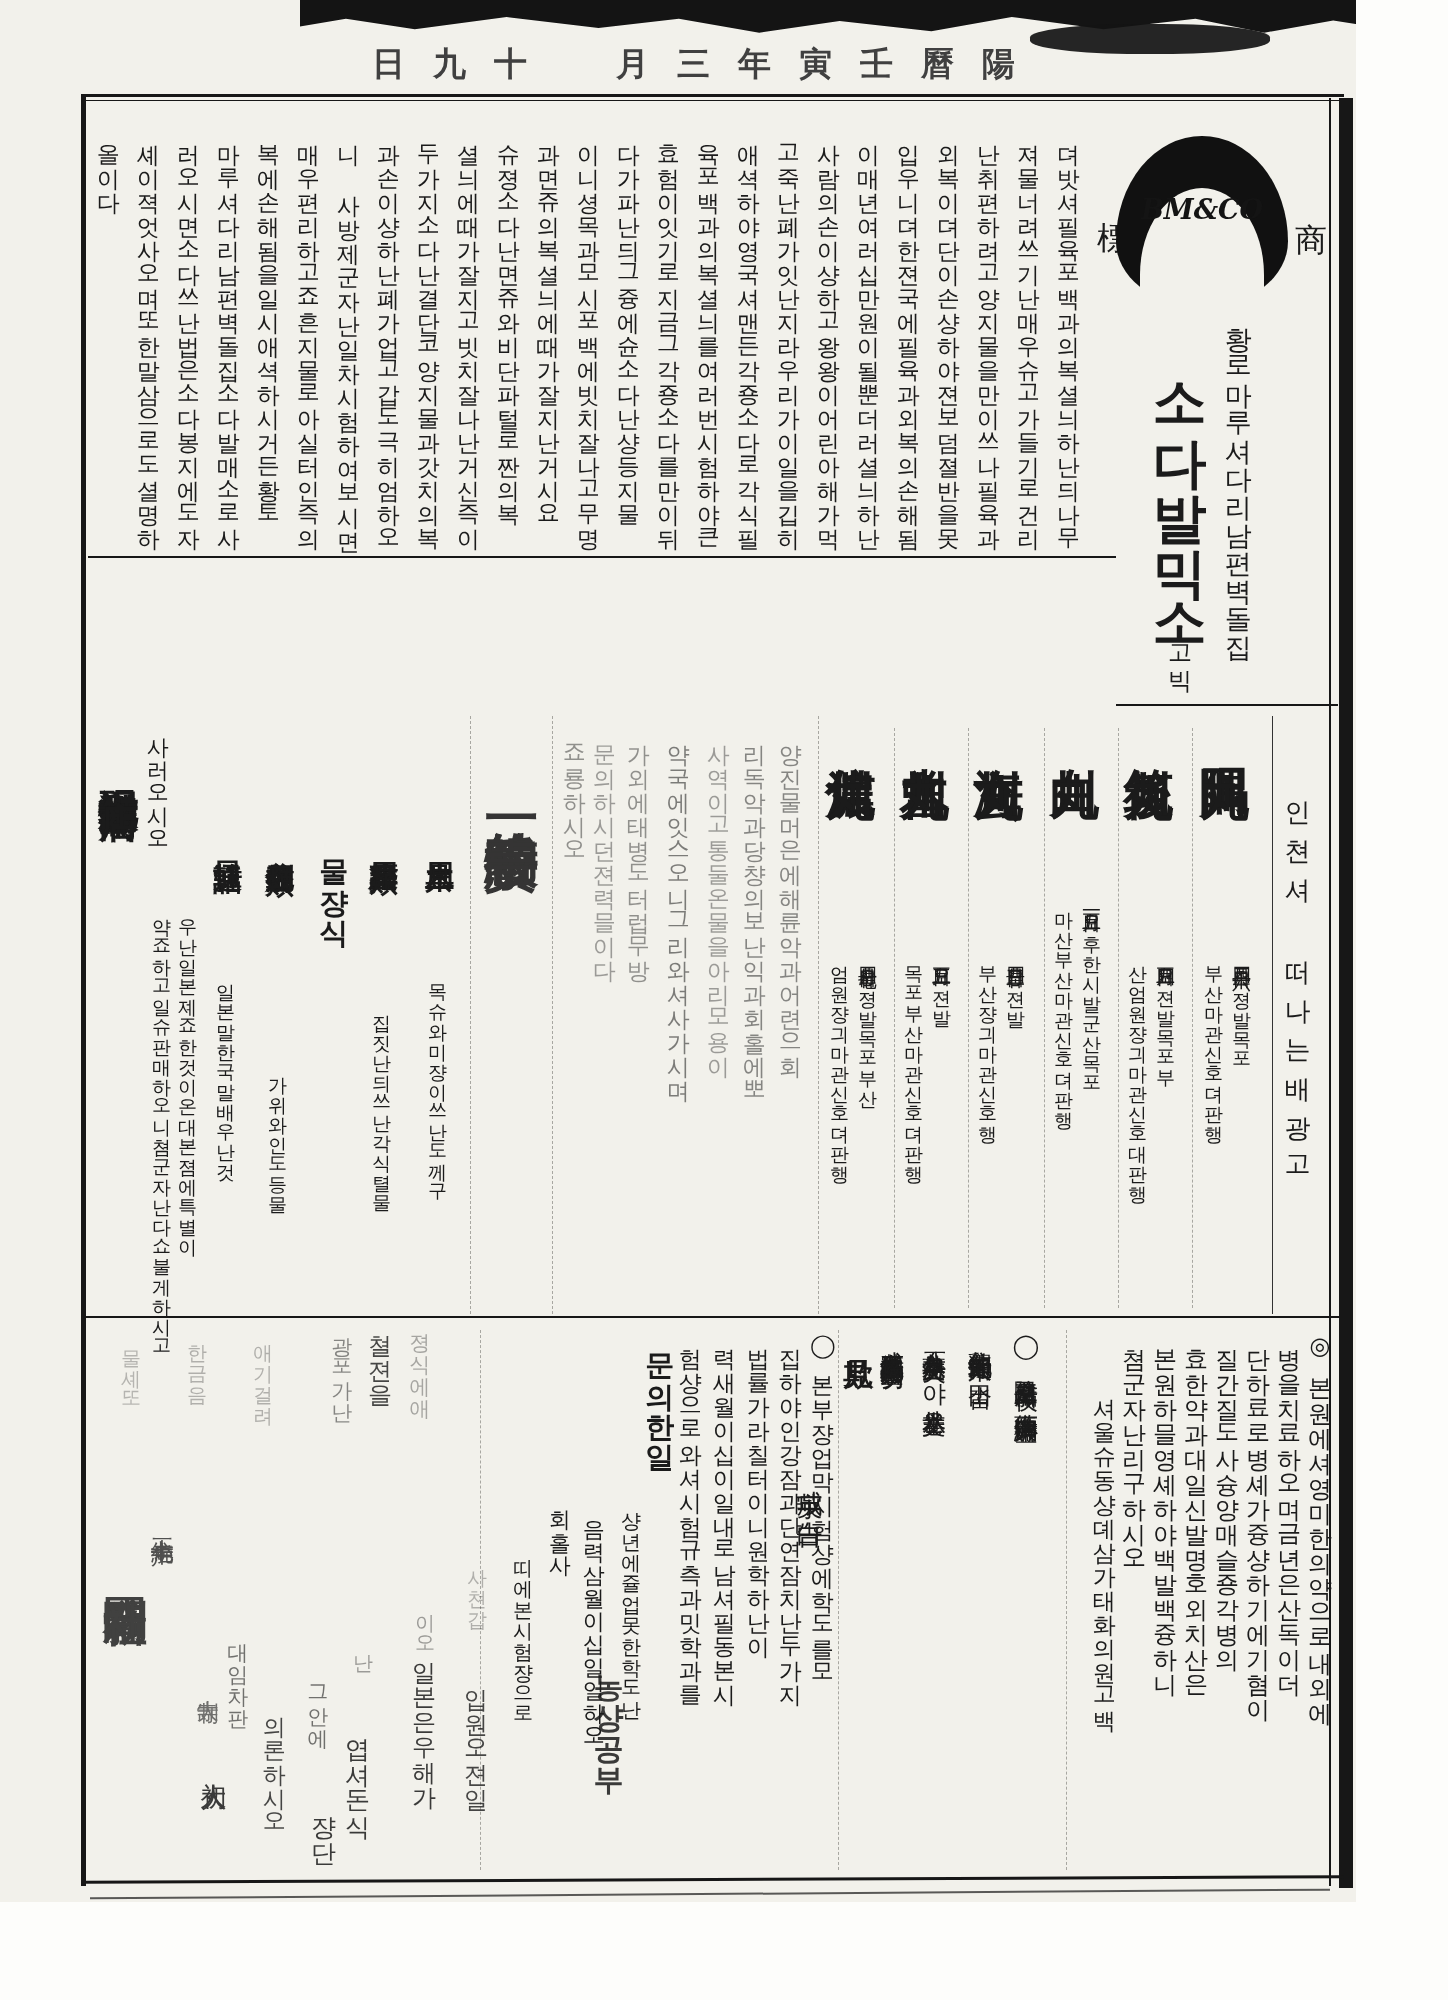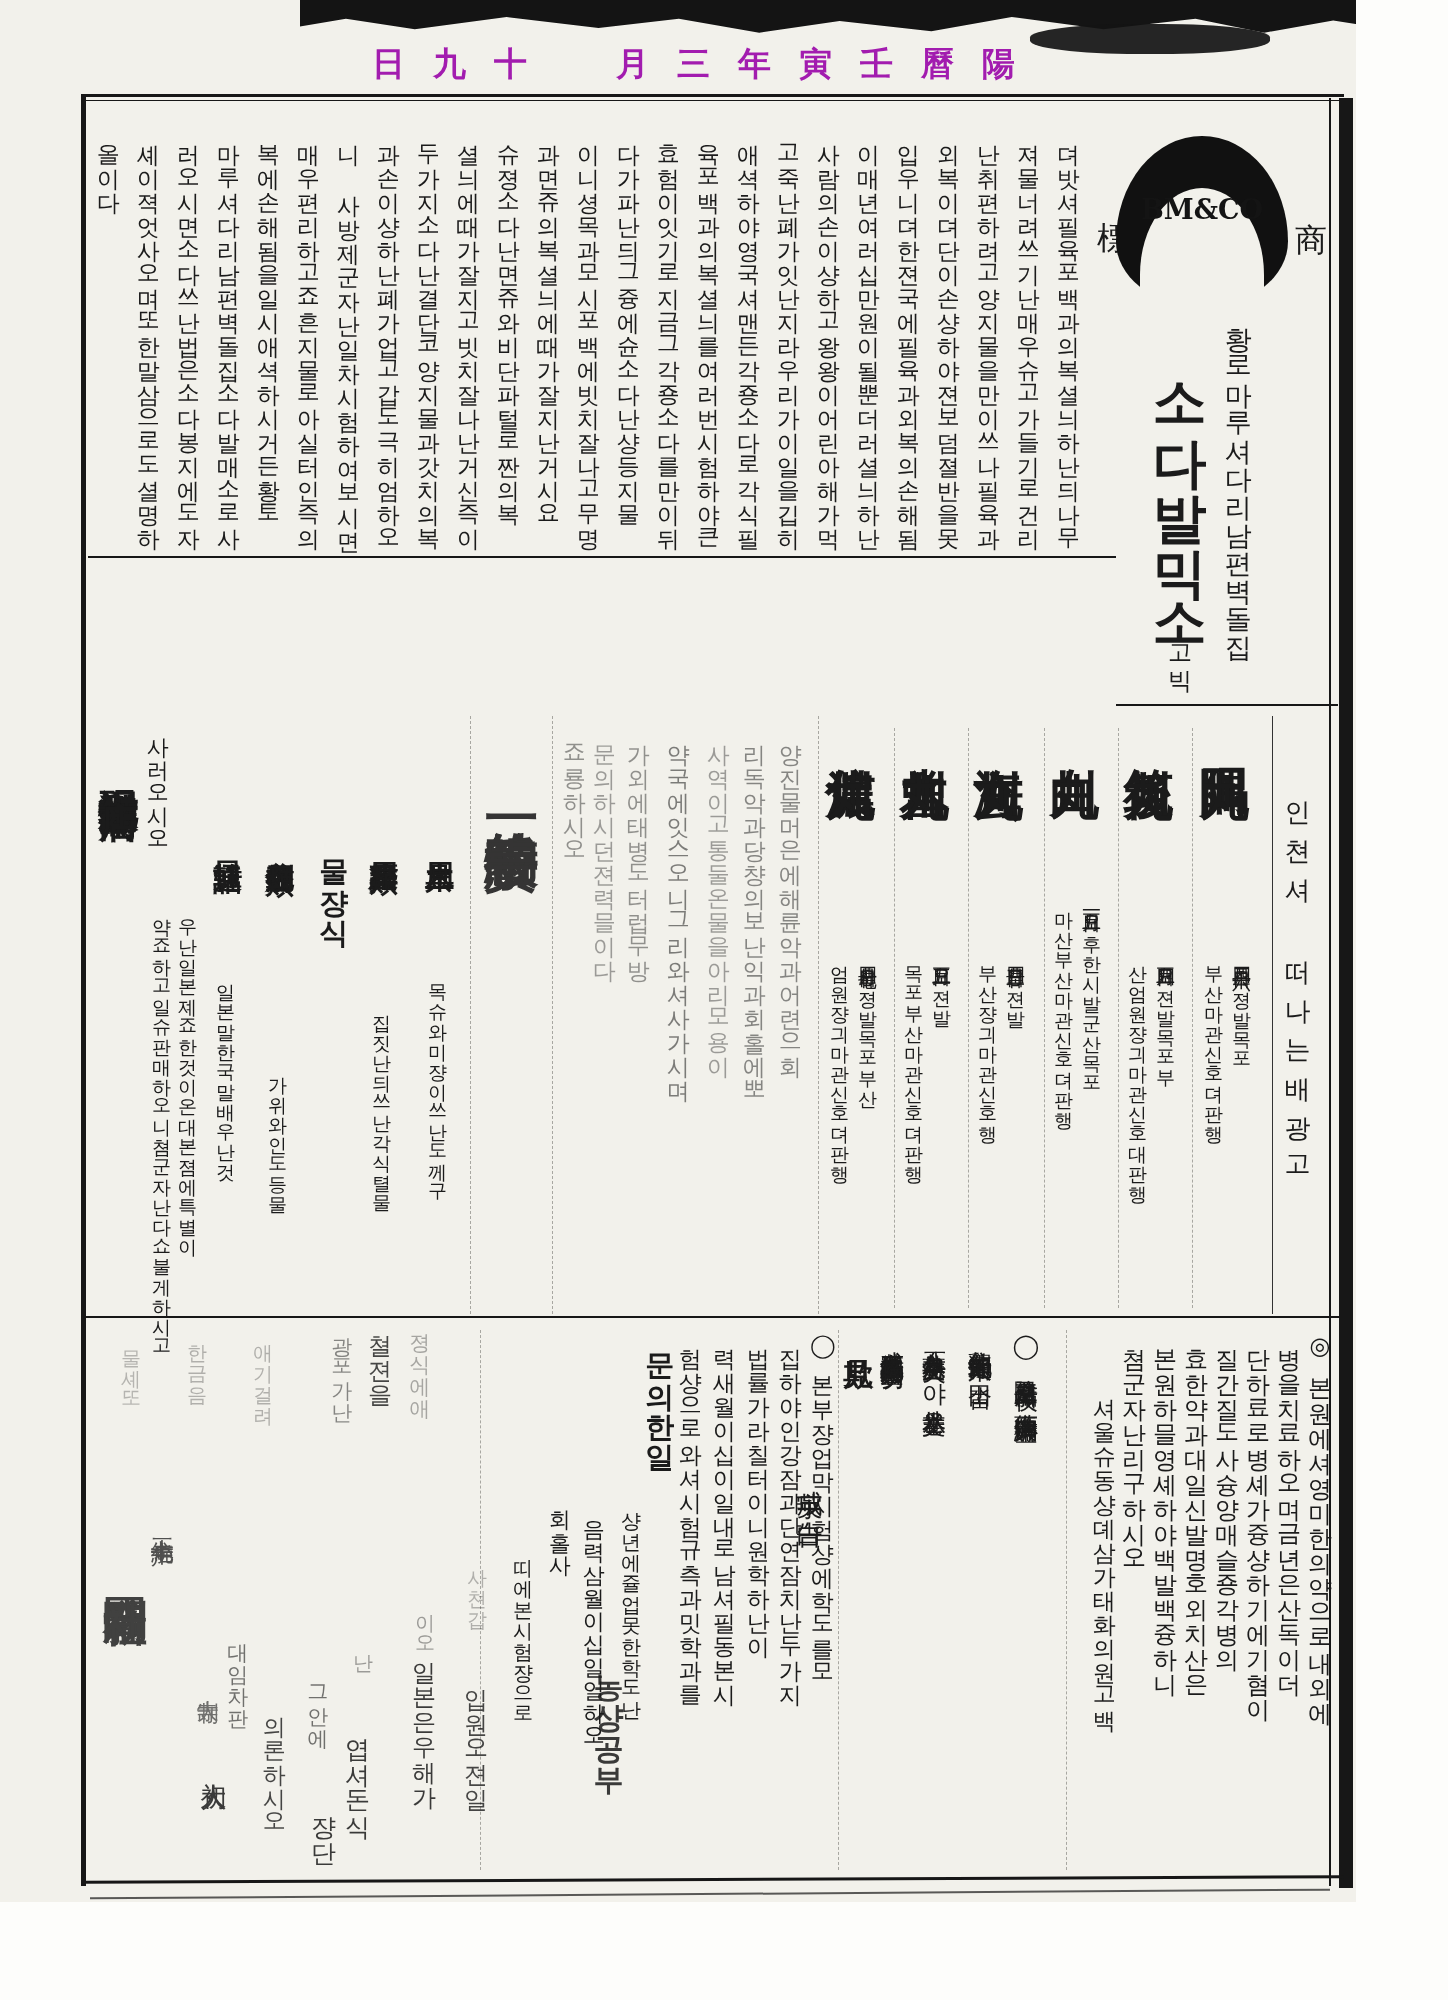--- a/index.html
+++ b/index.html
@@ -1,27 +1,27 @@
 <!DOCTYPE html>
 <html><head>
 <meta charset="utf-8">
 <style>
   html,body{margin:0;padding:0;}
   body{width:1448px;height:2000px;background:#ffffff;font-family:"DejaVu Serif","Liberation Serif",serif;}
   #canvas{position:relative;width:1448px;height:2000px;background:#f2f1eb;overflow:hidden;}
   .white-strip{position:absolute;background:#fdfdfb;}
   .vcol{position:absolute;writing-mode:vertical-rl;text-orientation:upright;white-space:nowrap;
         line-height:1.08;letter-spacing:1px;color:#1b1b1b;}
-  .hrow{position:absolute;white-space:nowrap;color:#a21caf;}
+  .hrow{position:absolute;white-space:nowrap;color:#404040;}
   .rule{position:absolute;background:#171717;}
   .vdash{position:absolute;border-left:1px dashed #6c6c66;opacity:.55;}
   .vsolid{position:absolute;background:#333;width:1px;}
   .bold{font-weight:bold;}
   .torn{position:absolute;background:#141414;}
-  .logo-box{position:absolute;}
+  .logo-box{position:absolute;font-style:italic;}
   .logo-arch{position:absolute;inset:0;background:#111;
              border-radius:50% 50% 48% 48% / 62% 62% 38% 38%;}
   .logo-cut{position:absolute;background:#f2f1eb;border-radius:50% 50% 0 0 / 62% 62% 0 0;}
   .logo-text{position:absolute;left:0;right:0;text-align:center;font-weight:bold;
              font-family:"DejaVu Serif","Liberation Serif",serif;color:#141414;}
   .smudge{filter:blur(0.4px);}
 </style>
 </head>
 <body>
 

